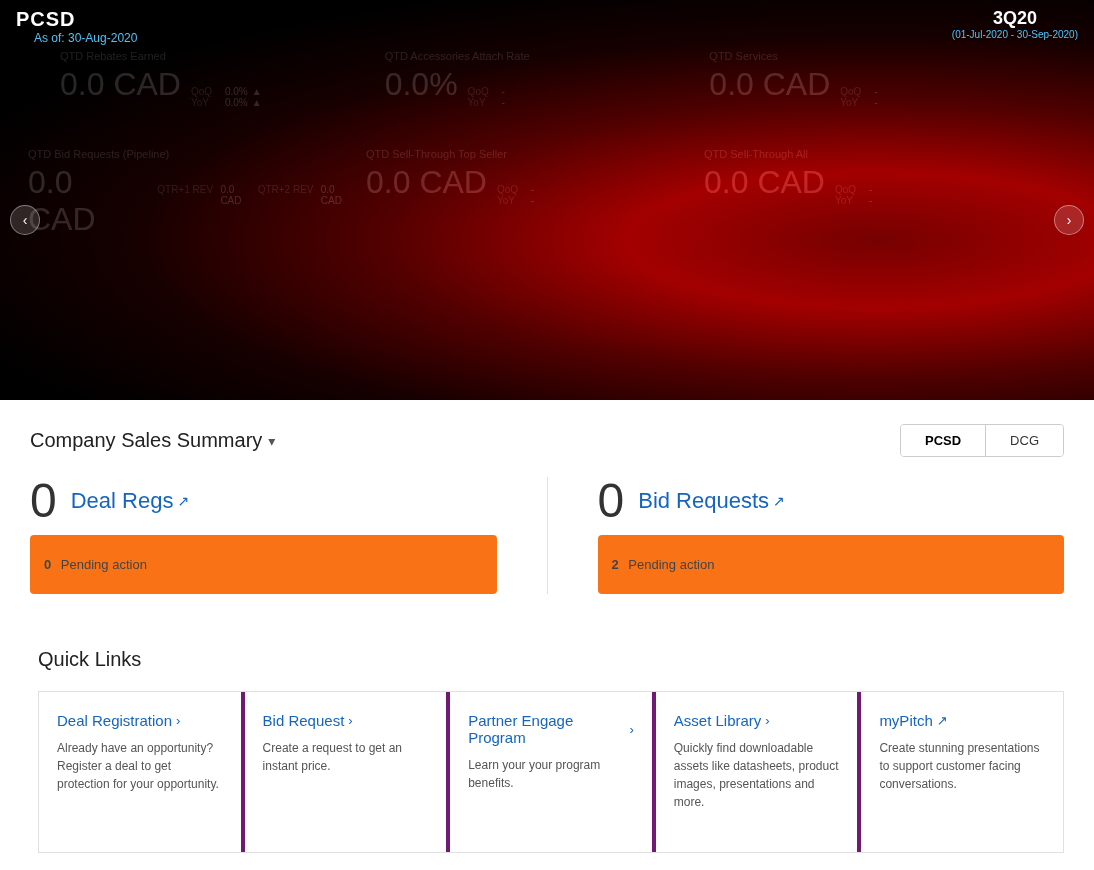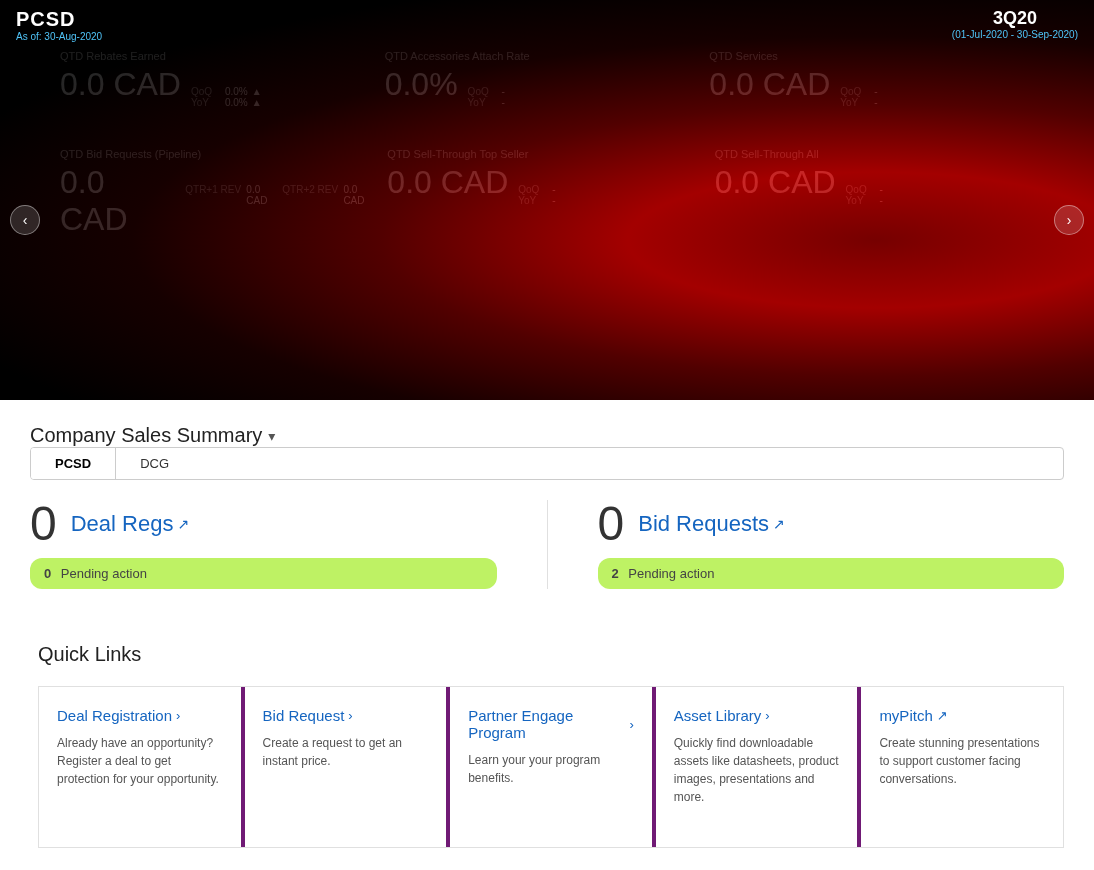--- a/index.html
+++ b/index.html
@@ -25,22 +25,23 @@
       position: absolute;
       top: 0; left: 0;
     }
     .brand-title {
       font-size: 20px;
       font-weight: bold;
       color: #fff;
       letter-spacing: 1px;
     }
     .brand-date {
-      font-size: 10px;
+      font-size: 12px;
       color: #4fc3f7;
+      margin-left: 18px;
     }
     .quarter-label {
       position: absolute;
       top: 8px; right: 16px;
       text-align: center;
       color: #fff;
     }
     .quarter-label .q-title {
       font-size: 18px;
       font-weight: bold;
@@ -50,21 +51,21 @@
       color: #4fc3f7;
     }
 
     
     .metrics-row {
       display: flex;
       padding: 50px 60px 20px 60px;
       gap: 0;
     }
     .metrics-row.second {
-      padding: 20px 60px 30px 60px;
+      padding: 20px 60px 30px 28px;
       gap: 8px;
     }
     .metric-item {
       flex: 1;
       color: #fff;
     }
     .metric-label {
       font-size: 11px;
       color: #ccc;
       margin-bottom: 4px;
@@ -139,21 +140,20 @@
     .main-content {
       background: #fff;
       padding: 24px 30px;
     }
 
     
     .section-header {
       display: flex;
       justify-content: space-between;
       margin-bottom: 20px;
-      flex-direction: column;
     }
     .section-title {
       font-size: 20px;
       font-weight: 400;
       color: #222;
       display: flex;
       align-items: center;
       gap: 6px;
     }
     .section-title .chevron {
@@ -210,25 +210,25 @@
       text-decoration: none;
       display: flex;
       align-items: center;
       gap: 4px;
     }
     .stat-link .ext-icon {
       font-size: 14px;
       color: #1565c0;
     }
     .pending-badge {
-      background: #bef264;
+      background: #f97316;
       color: #444;
       font-size: 13px;
-      padding: 8px 14px;
-      border-radius: 12px;
+      padding: 22px 14px;
+      border-radius: 4px;
       display: inline-block;
       width: 100%;
     }
     .pending-badge .count {
       font-weight: bold;
       margin-right: 6px;
     }
 
     
     .card-divider {

